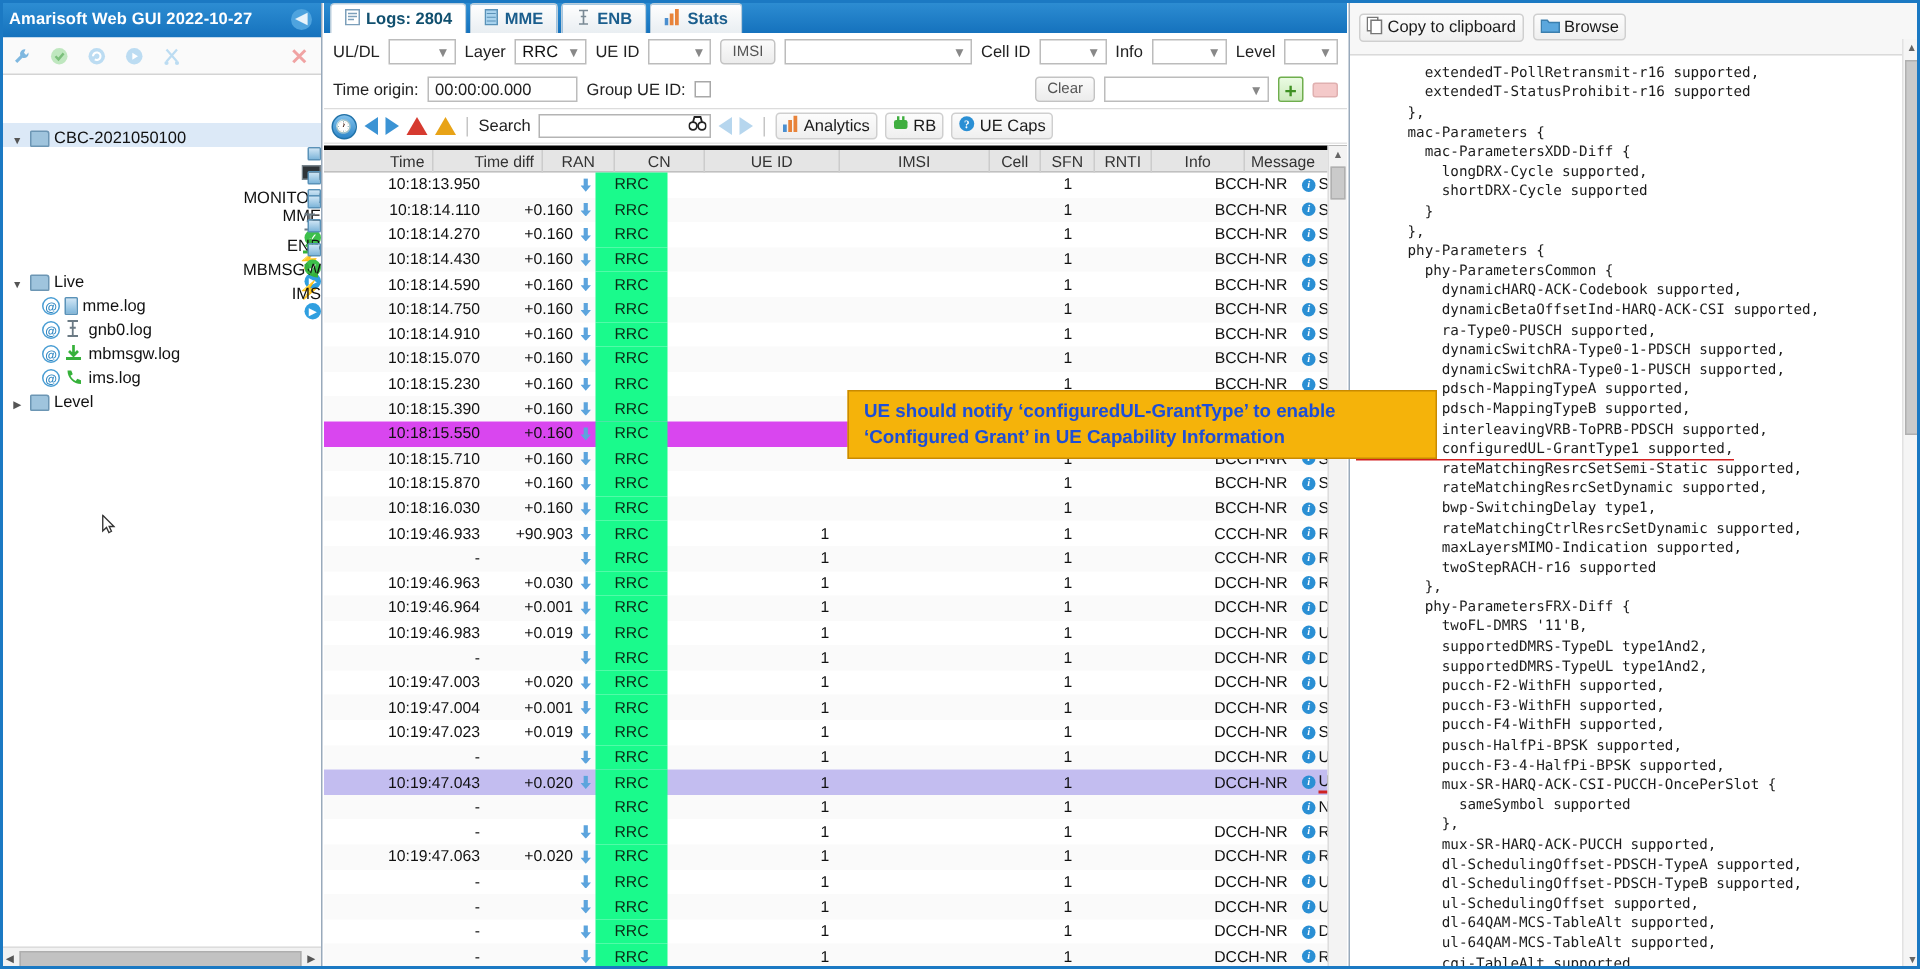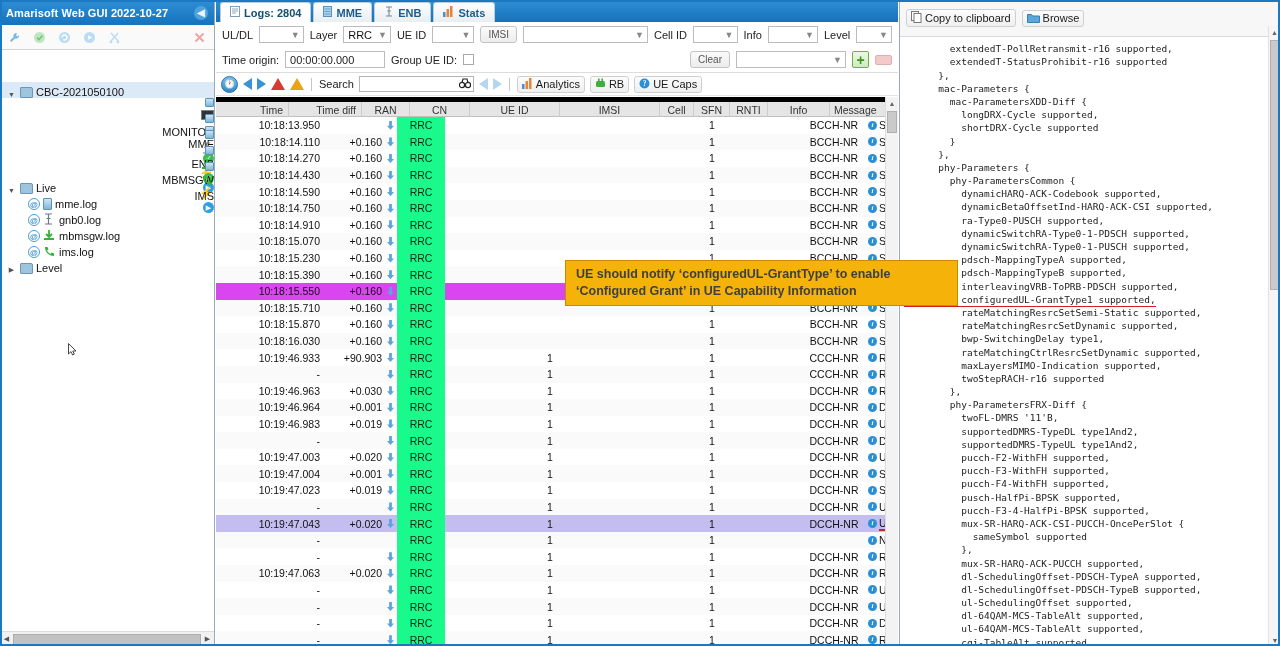--- a/index.html
+++ b/index.html
@@ -199,21 +199,21 @@
   }
   .labeled-btn {
     display: flex; align-items: center; gap: 3px; font-size: 11px;
     color: #1a1a1a; cursor: pointer; padding: 1px 4px;
     border: 1px solid #cfcfcf; border-radius: 3px;
     background: linear-gradient(#fcfcfc, #efefef);
   }
   
   #table-wrap {
     position: absolute; left: 0; right: 0; top: 97px; bottom: 0;
-    background: #fff; border-top: 5px solid #000000;
+    background: #fff; border-top: 3px solid #000000;
   }
   #thead {
     display: flex; height: 15px; background: #e5e5e5;
     border-bottom: 1px solid #c0c0c0; font-size: 10.5px; color: #333;
   }
   #thead .th {
     display: flex; align-items: center; justify-content: center;
     border-right: 1px solid #cccccc; height: 15px; overflow: hidden;
   }
   #thead .th.tleft { justify-content: flex-start; padding-left: 4px; }
@@ -284,21 +284,21 @@
   }
 
   
   #callout {
     position: absolute; left: 565px; top: 260px; width: 393px; height: 46px;
     background: #f5b30a; border: 1px solid #c98a00;
     display: flex; flex-direction: column; justify-content: center;
     padding: 0 10px; z-index: 50;
   }
   #callout .cl {
-    font-size: 12.5px; font-weight: bold; color: #404040; line-height: 17px;
+    font-size: 12.5px; font-weight: bold; color: #1d4ed8; line-height: 17px;
   }
   #cursor {
     position: absolute; left: 68px; top: 343px; width: 8px; height: 12px;
     z-index: 60;
   }
   
   #outer-frame {
     position: absolute; inset: 0; border: 2px solid #1b79c3;
     pointer-events: none; z-index: 80;
   }

